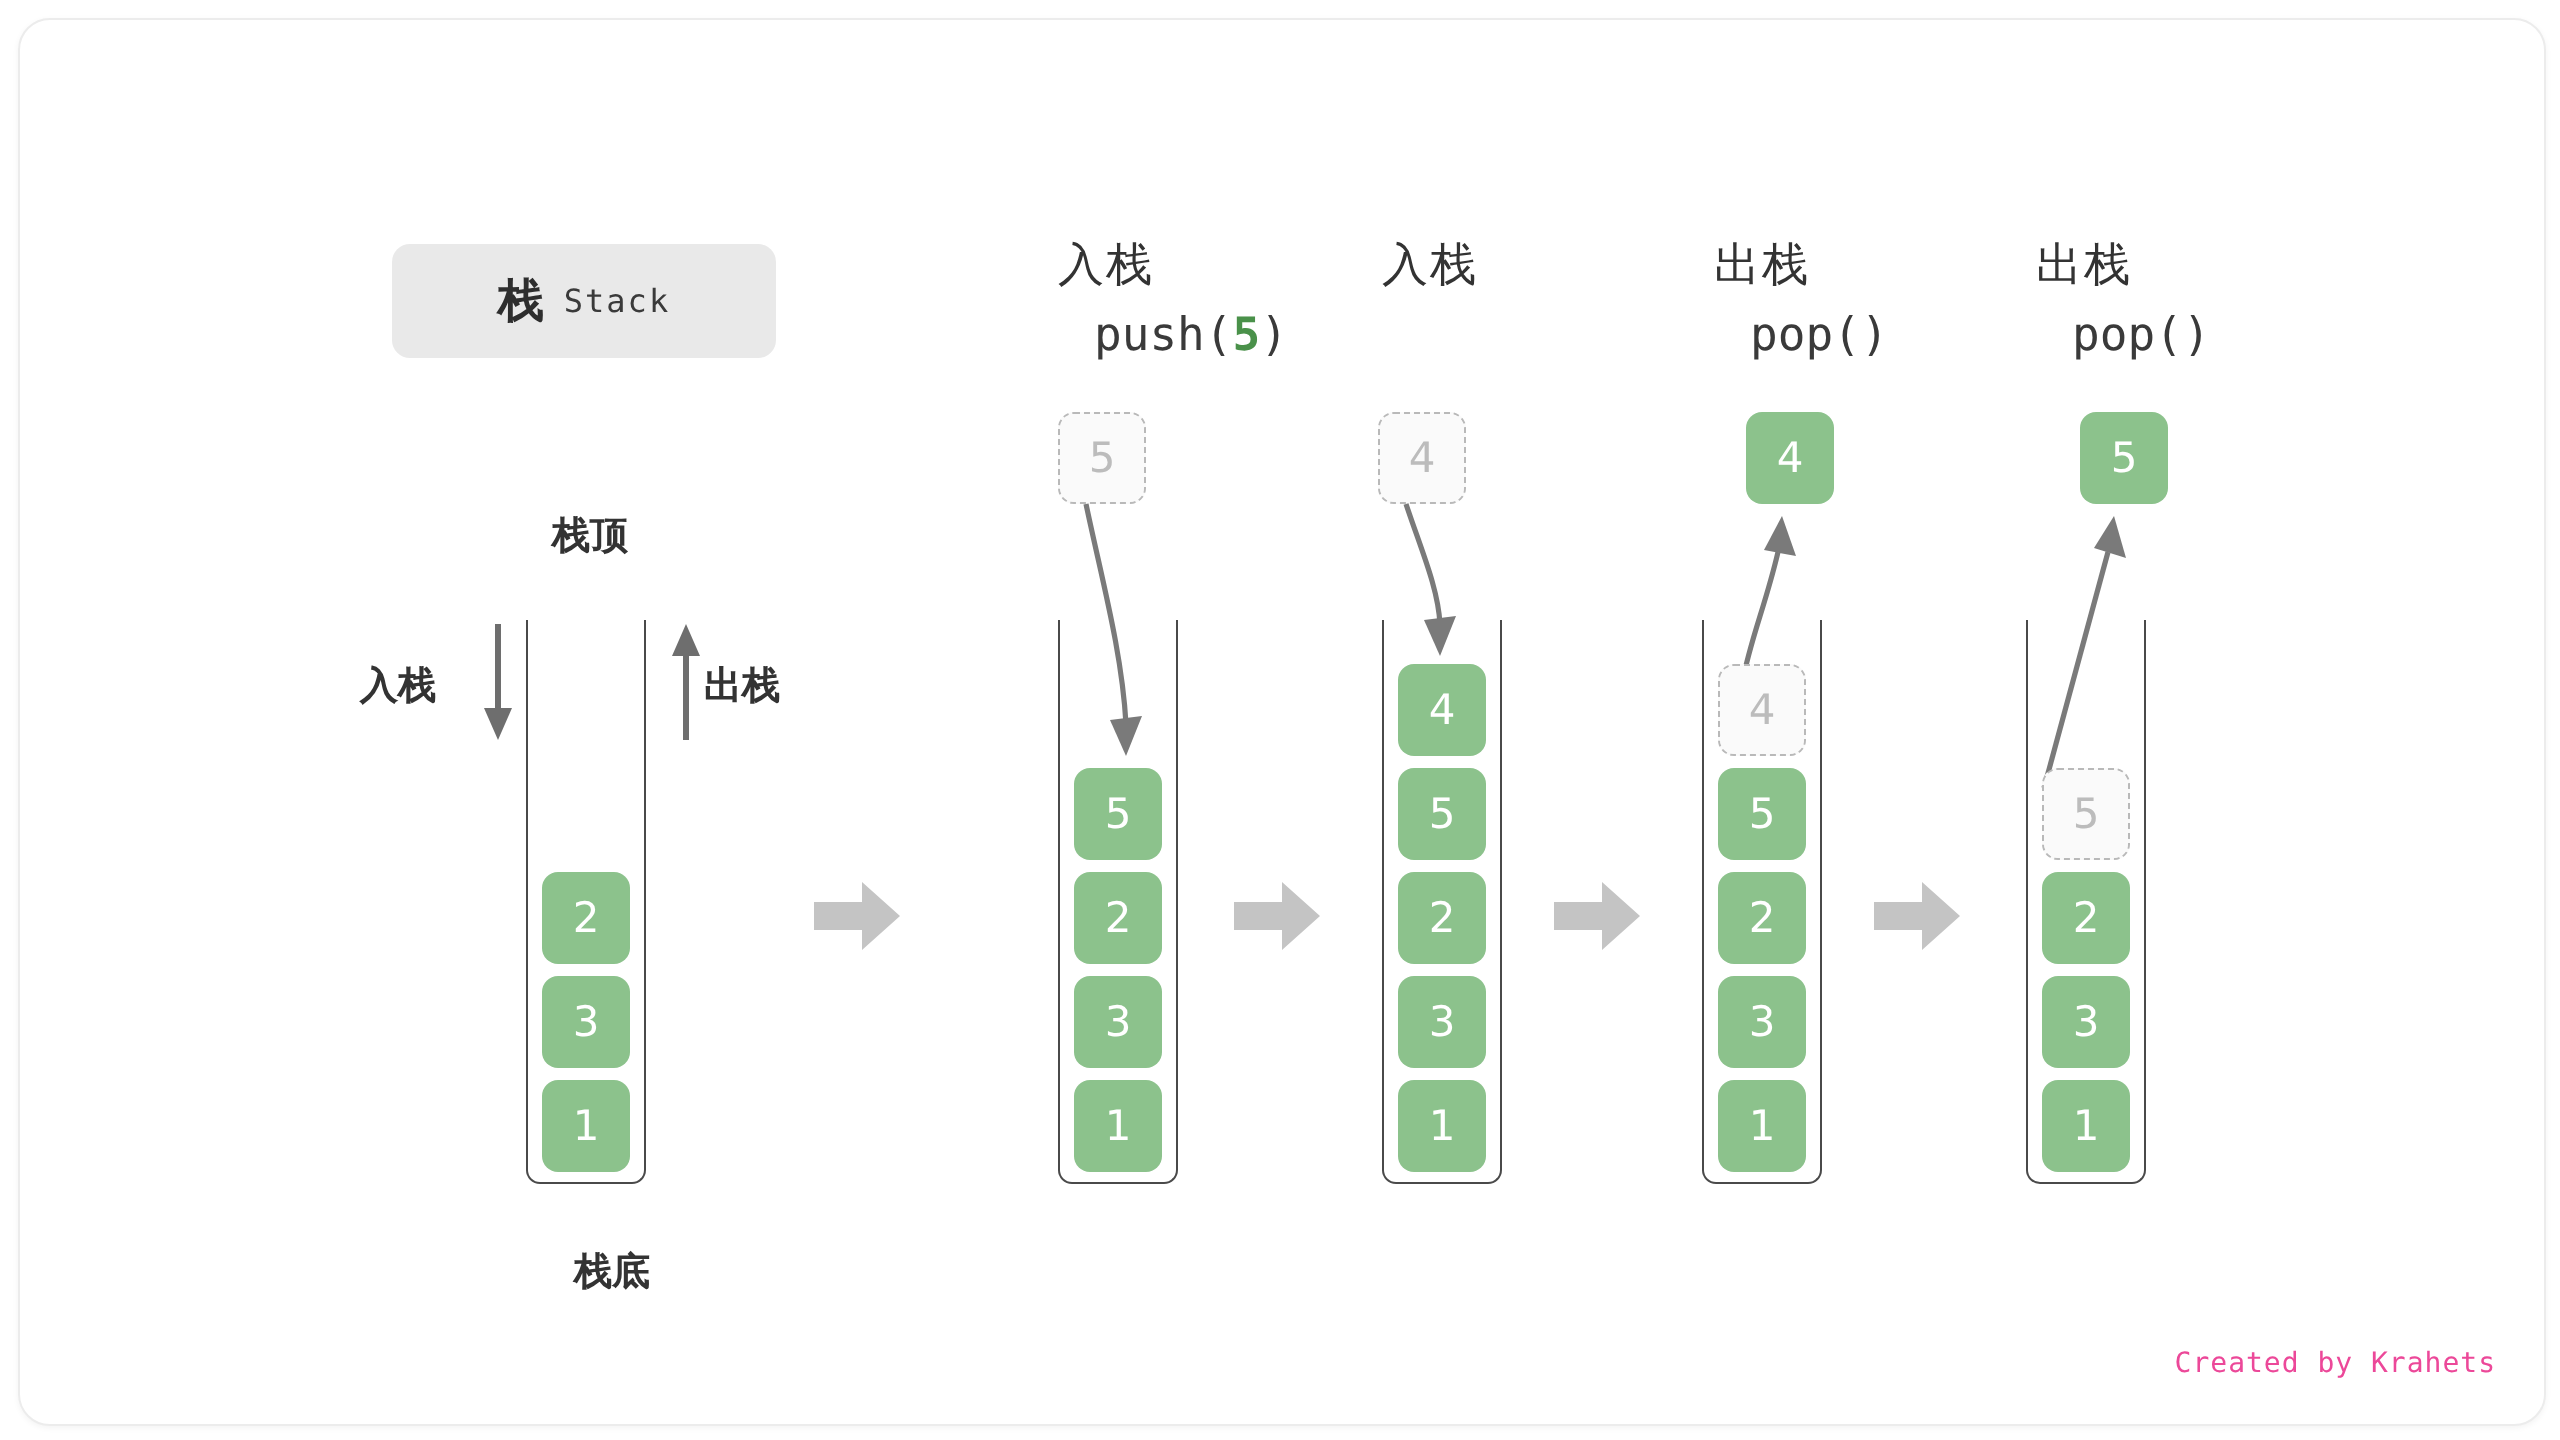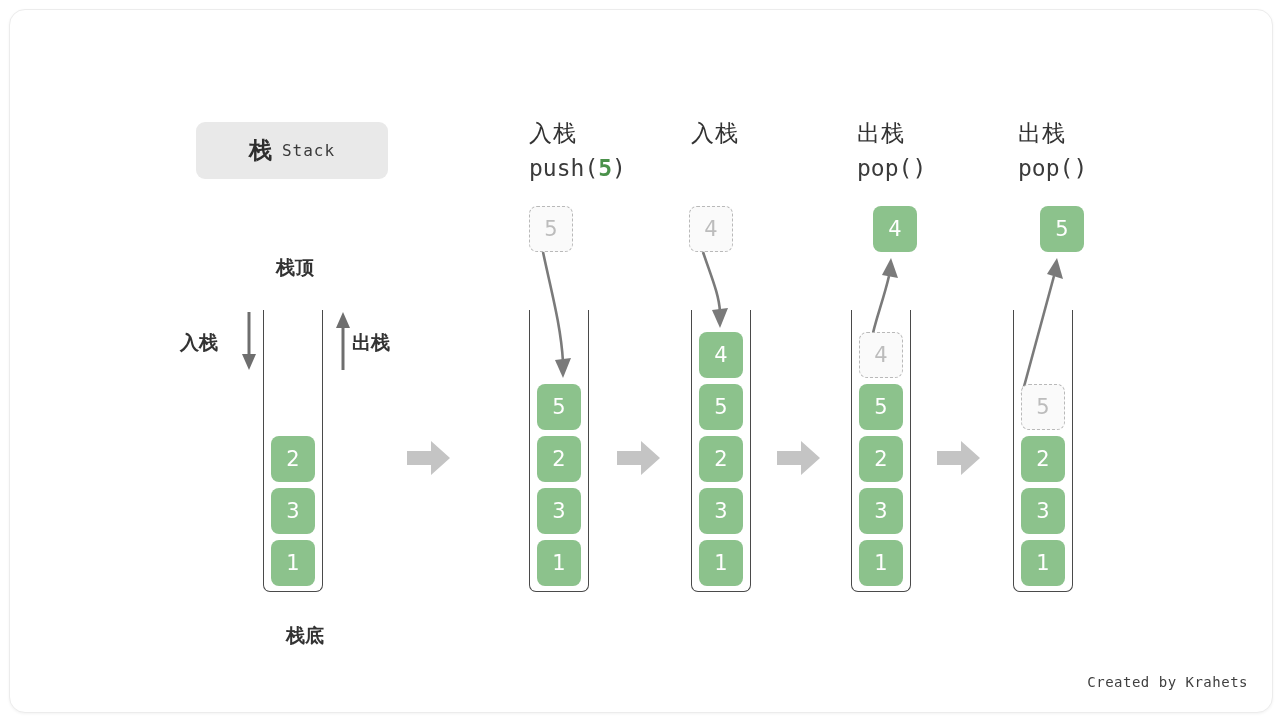--- a/index.html
+++ b/index.html
@@ -66,20 +66,21 @@
     font-size: 23px;
     color: #333333;
     line-height: 34px;
     letter-spacing: 1px;
   }
   .step-head .code {
     font-family: "DejaVu Sans Mono", monospace;
     font-size: 23px;
     color: #3a3a3a;
     line-height: 36px;
+    margin-left: 18px;
   }
   .step-head .code .num { color: #4a914a; font-weight: bold; }
 
   
   .stack-frame {
     width: 60px;
     border-left: 1.6px solid #4a4a4a;
     border-right: 1.6px solid #4a4a4a;
     border-bottom: 1.6px solid #4a4a4a;
     border-top: none;
@@ -109,21 +110,21 @@
   }
 
   
   .flow-arrow { width: 44px; height: 40px; }
 
   
   #footer {
     right: 24px; bottom: 22px;
     font-family: "DejaVu Sans Mono", monospace;
     font-size: 14px;
-    color: #404040;
+    color: #ec4899;
     letter-spacing: 0.5px;
   }
 </style>
 </head>
 <body>
 
 <div id="card">
 
   <div id="title-chip" class="abs">
     <span class="t-cn">栈</span>
@@ -135,21 +136,21 @@
       <div style="position:absolute; left:7px; bottom:5px; display:flex; flex-direction:column; gap:6px;">
         <div class="blk solid">2</div>
         <div class="blk solid">3</div>
         <div class="blk solid">1</div>
       </div>
     </div>
   </div>
 
   <div class="abs cn-bold" style="left:255px; top:245px; width:60px; text-align:center;">栈顶</div>
 
-  <div class="abs cn-bold" style="left:265px; top:613px; width:60px; text-align:center;">栈底</div>
+  <div class="abs cn-bold" style="left:255px; top:613px; width:60px; text-align:right;">栈底</div>
 
   <div class="abs cn-bold" style="left:170px; top:320px;">入栈</div>
   <svg class="abs" style="left:228px; top:300px;" width="22" height="62" viewBox="0 0 22 62">
     <line x1="11" y1="2" x2="11" y2="48" stroke="#6e6e6e" stroke-width="3"></line>
     <polygon points="11,60 4,44 18,44" fill="#6e6e6e"></polygon>
   </svg>
 
   <svg class="abs" style="left:322px; top:300px;" width="22" height="62" viewBox="0 0 22 62">
     <line x1="11" y1="60" x2="11" y2="14" stroke="#6e6e6e" stroke-width="3"></line>
     <polygon points="11,2 4,18 18,18" fill="#6e6e6e"></polygon>

